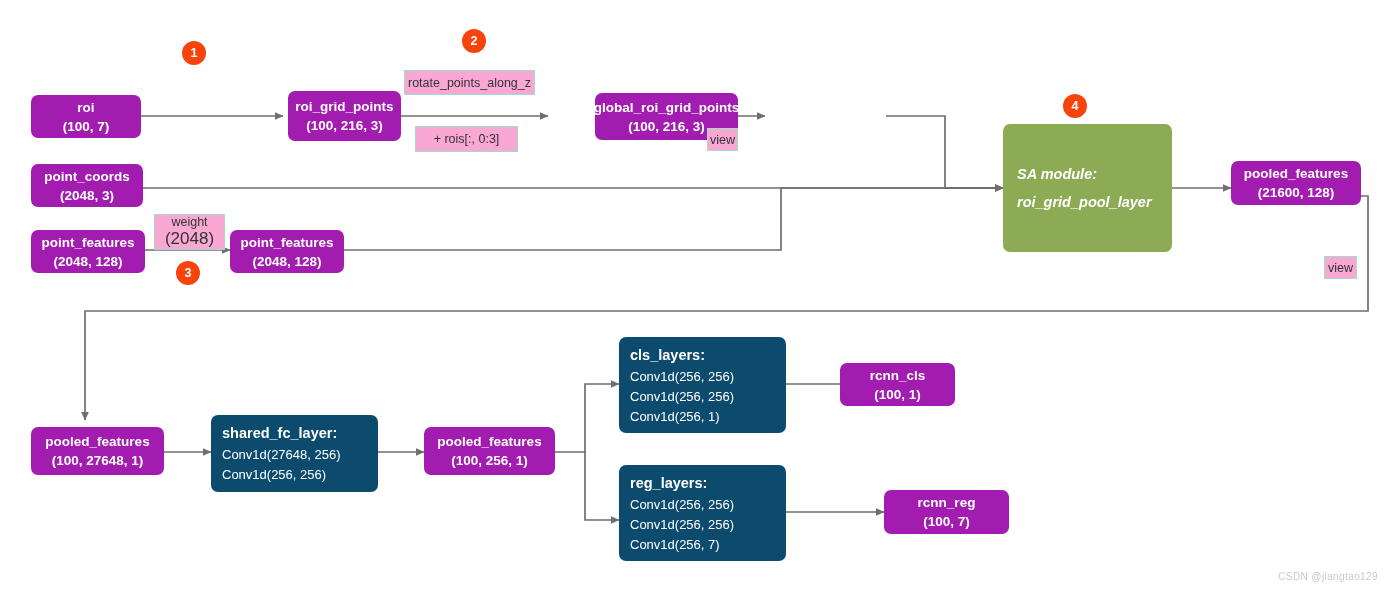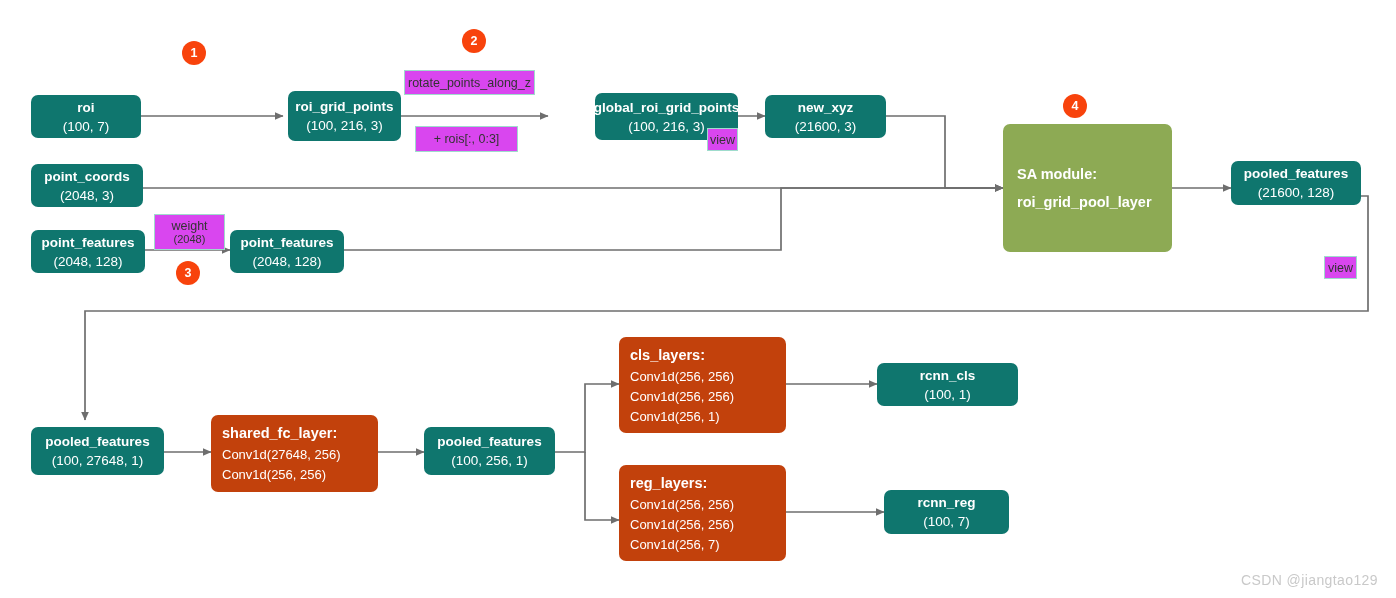--- a/index.html
+++ b/index.html
@@ -35,28 +35,28 @@
     color: #ffffff;
     z-index: 3;
   }
   .node .t1 {
     font-weight: bold;
     font-size: 13.5px;
     line-height: 19px;
     white-space: nowrap;
   }
   .node .t2 {
-    font-weight: normal;
+    font-weight: bold;
     font-size: 13.5px;
     line-height: 19px;
     white-space: nowrap;
   }
-  .blue  { background: #0f766e; }
+  .blue  { background: #a21caf; }
   .green { background: #8DAA54; }
-  .orange{ background: #c2410c; }
+  .orange{ background: #0c4a6e; }
 
   
   .module {
     position: absolute;
     box-sizing: border-box;
     border-radius: 7px;
     color: #ffffff;
     padding: 11px 0 11px 11px;
     display: flex;
     flex-direction: column;
@@ -74,33 +74,33 @@
     font-size: 13px;
     line-height: 20px;
     white-space: nowrap;
   }
   .module.green .mtitle { line-height: 28px; }
 
   
   .taglabel {
     position: absolute;
     box-sizing: border-box;
-    background: #d946ef;
+    background: #f9a8d4;
     border: 1px solid #9FDCCC;
     color: #333333;
     font-size: 12.5px;
     display: flex;
     flex-direction: column;
     align-items: center;
     justify-content: center;
     white-space: nowrap;
     z-index: 4;
     padding: 0 9px;
   }
-  .taglabel .sub { font-size: 11px; }
+  .taglabel .sub { font-size: 17px; }
 
   
   .badge {
     position: absolute;
     width: 24px;
     height: 24px;
     border-radius: 50%;
     background: #F8430C;
     color: #ffffff;
     font-size: 12.5px;
@@ -108,23 +108,23 @@
     display: flex;
     align-items: center;
     justify-content: center;
     z-index: 6;
   }
 
   
   .watermark {
     position: absolute;
     right: 18px;
-    bottom: 10px;
+    bottom: 16px;
     color: #c9c9c9;
-    font-size: 14px;
+    font-size: 10px;
     letter-spacing: 0.4px;
     z-index: 5;
   }
 </style>
 </head>
 <body>
 
 <div id="canvas">
 
   <svg id="wires" viewBox="0 0 1396 598" xmlns="http://www.w3.org/2000/svg">
@@ -175,24 +175,20 @@
   <div class="node blue" style="left:288px; top:91px; width:113px; height:50px;">
     <span class="t1">roi_grid_points</span>
     <span class="t2">(100, 216, 3)</span>
   </div>
 
   <div class="node blue" style="left:548px; top:93px; width:143px; height:47px;margin-left:47px;">
     <span class="t1">global_roi_grid_points</span>
     <span class="t2">(100, 216, 3)</span>
   </div>
 
-  <div class="node blue" style="left:765px; top:95px; width:121px; height:43px;">
-    <span class="t1">new_xyz</span>
-    <span class="t2">(21600, 3)</span>
-  </div>
 
   <div class="node blue" style="left:31px; top:164px; width:112px; height:43px;text-align:center;">
     <span class="t1">point_coords</span>
     <span class="t2">(2048, 3)</span>
   </div>
 
   <div class="node blue" style="left:31px; top:230px; width:114px; height:43px;">
     <span class="t1">point_features</span>
     <span class="t2">(2048, 128)</span>
   </div>
@@ -210,31 +206,31 @@
   <div class="node blue" style="left:31px; top:427px; width:133px; height:48px;">
     <span class="t1">pooled_features</span>
     <span class="t2">(100, 27648, 1)</span>
   </div>
 
   <div class="node blue" style="left:424px; top:427px; width:131px; height:48px;">
     <span class="t1">pooled_features</span>
     <span class="t2">(100, 256,  1)</span>
   </div>
 
-  <div class="node blue" style="left:877px; top:363px; width:141px; height:43px;">
+  <div class="node blue" style="left:840px; top:363px; width:115px; height:43px;">
     <span class="t1">rcnn_cls</span>
     <span class="t2">(100, 1)</span>
   </div>
 
   <div class="node blue" style="left:884px; top:490px; width:125px; height:44px;">
     <span class="t1">rcnn_reg</span>
     <span class="t2">(100, 7)</span>
   </div>
 
-  <div class="module green" style="left:1003px; top:124px; width:169px; height:128px; padding-left:14px;">
+  <div class="module green" style="left:1003px; top:124px; width:169px; height:128px; padding-left:14px;font-style:italic;">
     <span class="mtitle">SA module:</span>
     <span class="mtitle">roi_grid_pool_layer</span>
   </div>
 
   <div class="module orange" style="left:211px; top:415px; width:167px; height:77px;">
     <span class="mtitle">shared_fc_layer:</span>
     <span class="mline">Conv1d(27648, 256)</span>
     <span class="mline">Conv1d(256, 256)</span>
   </div>
 

